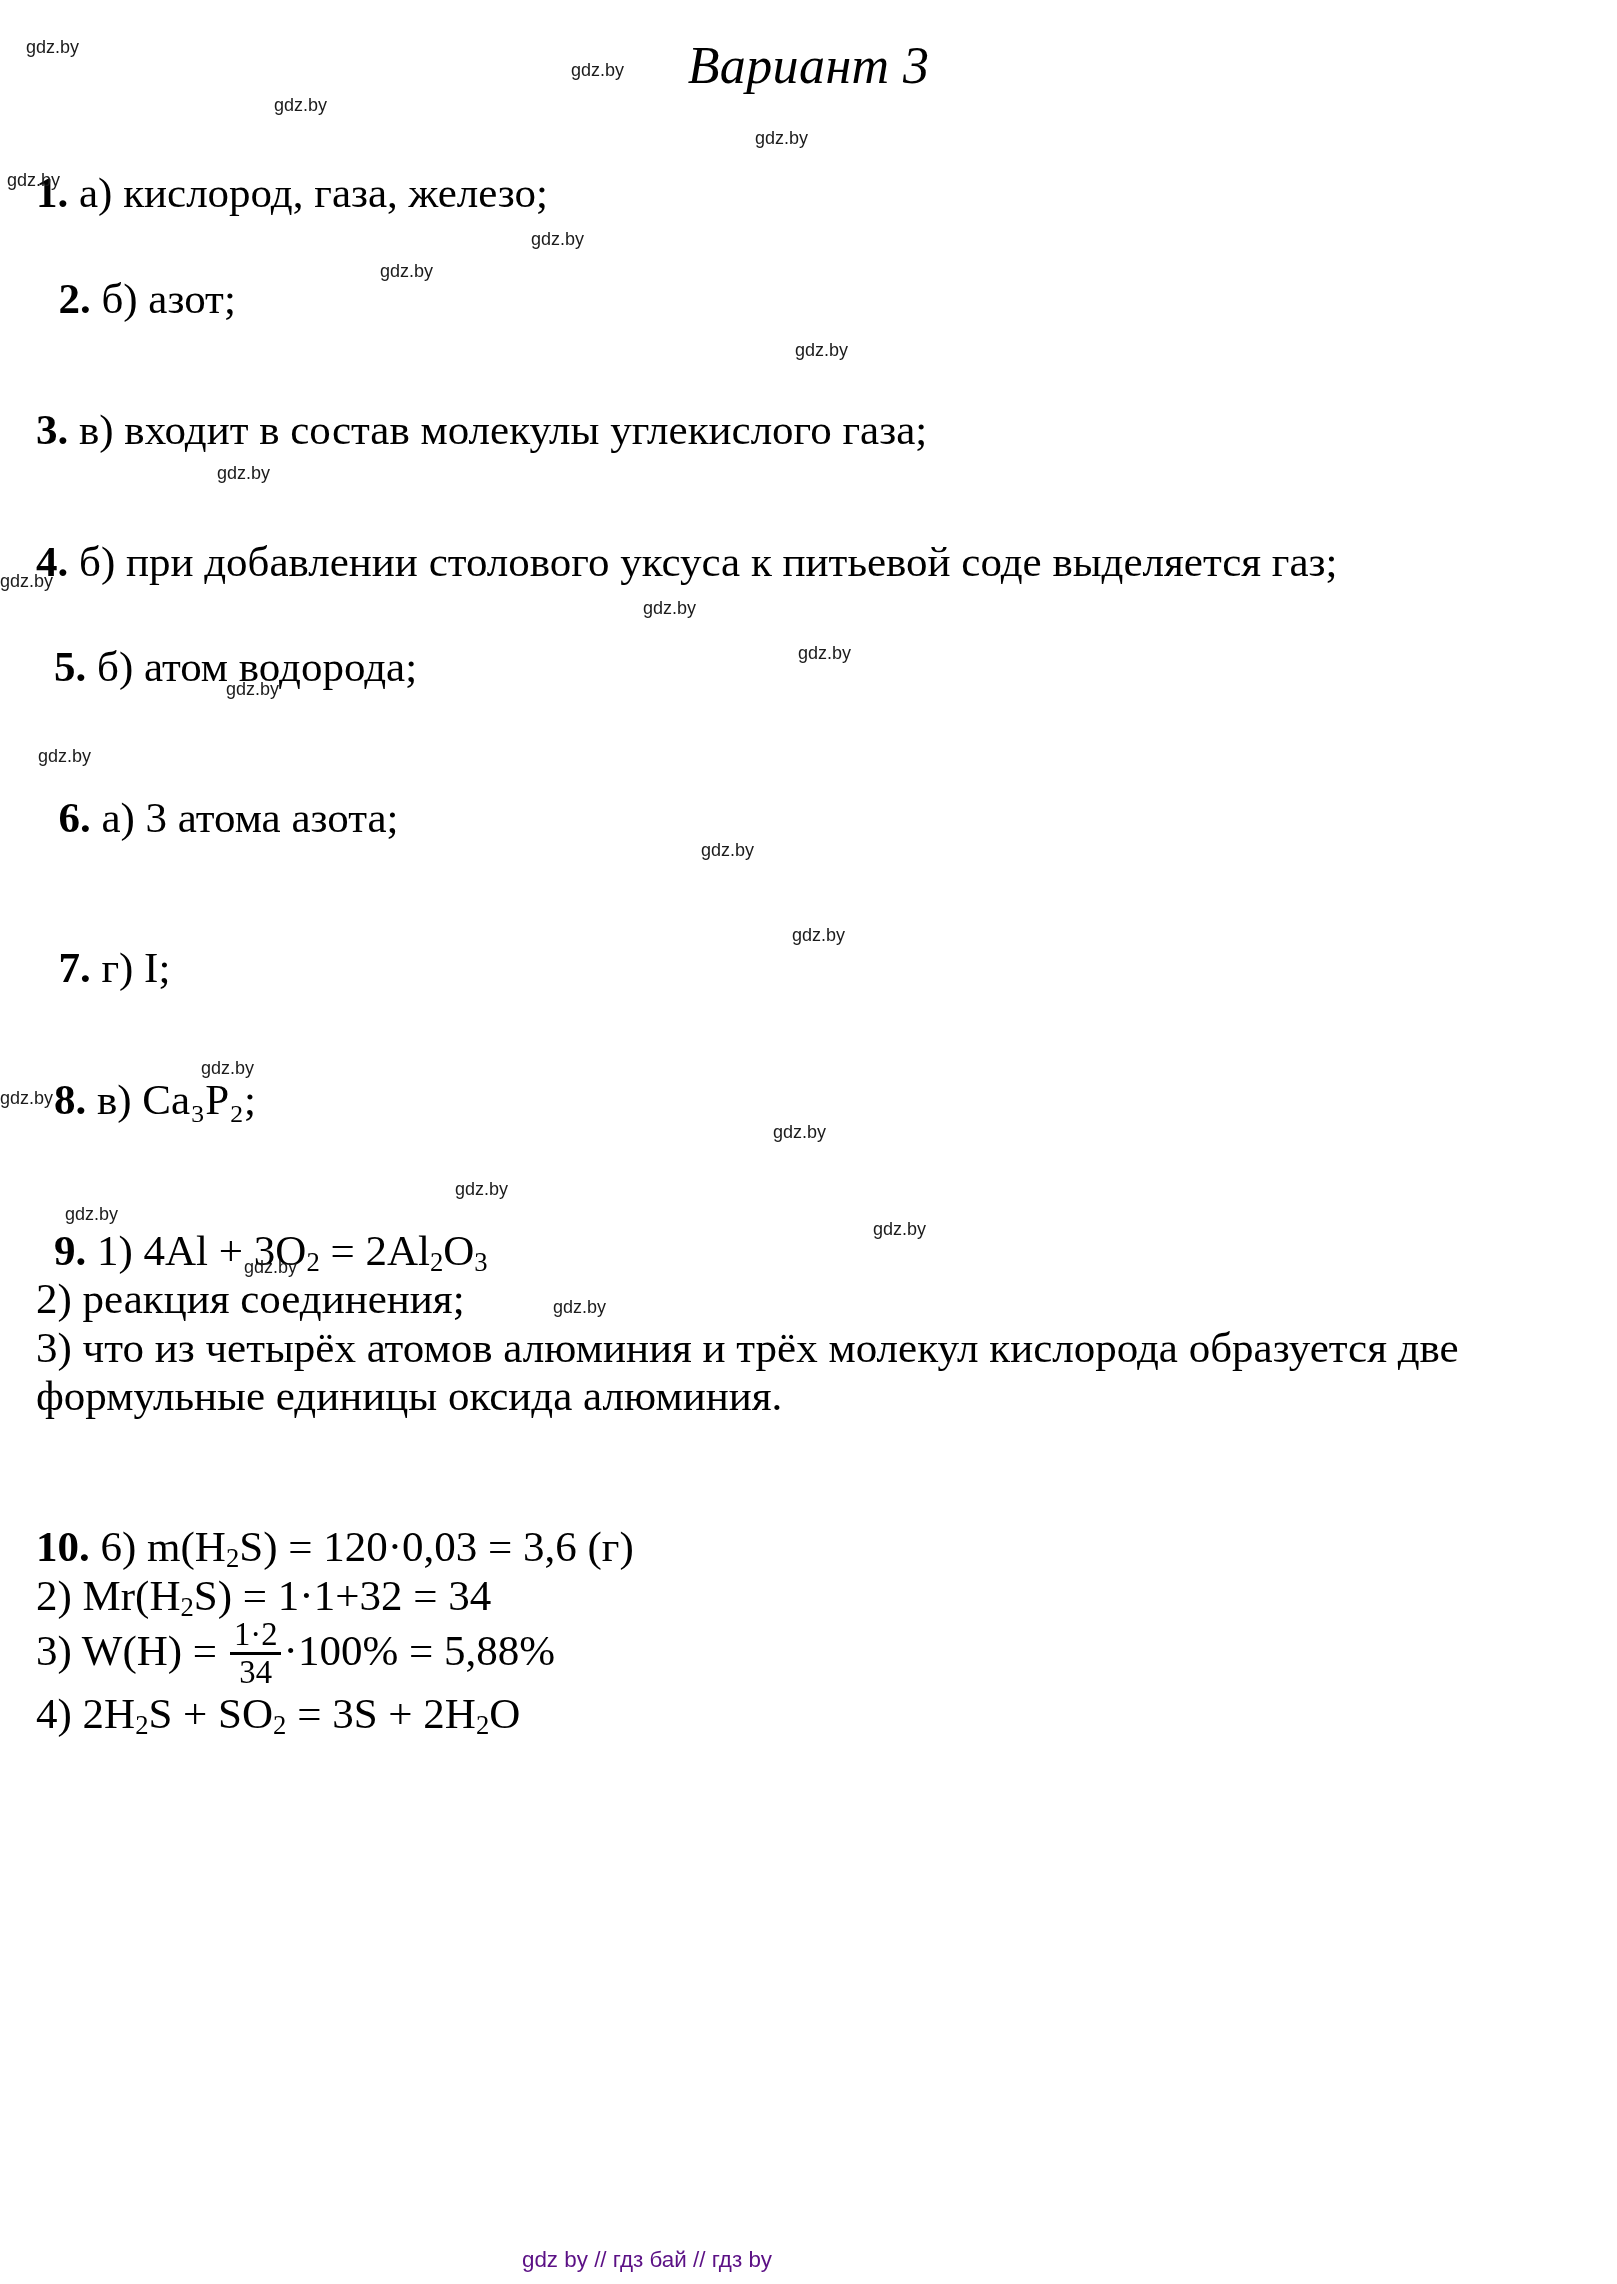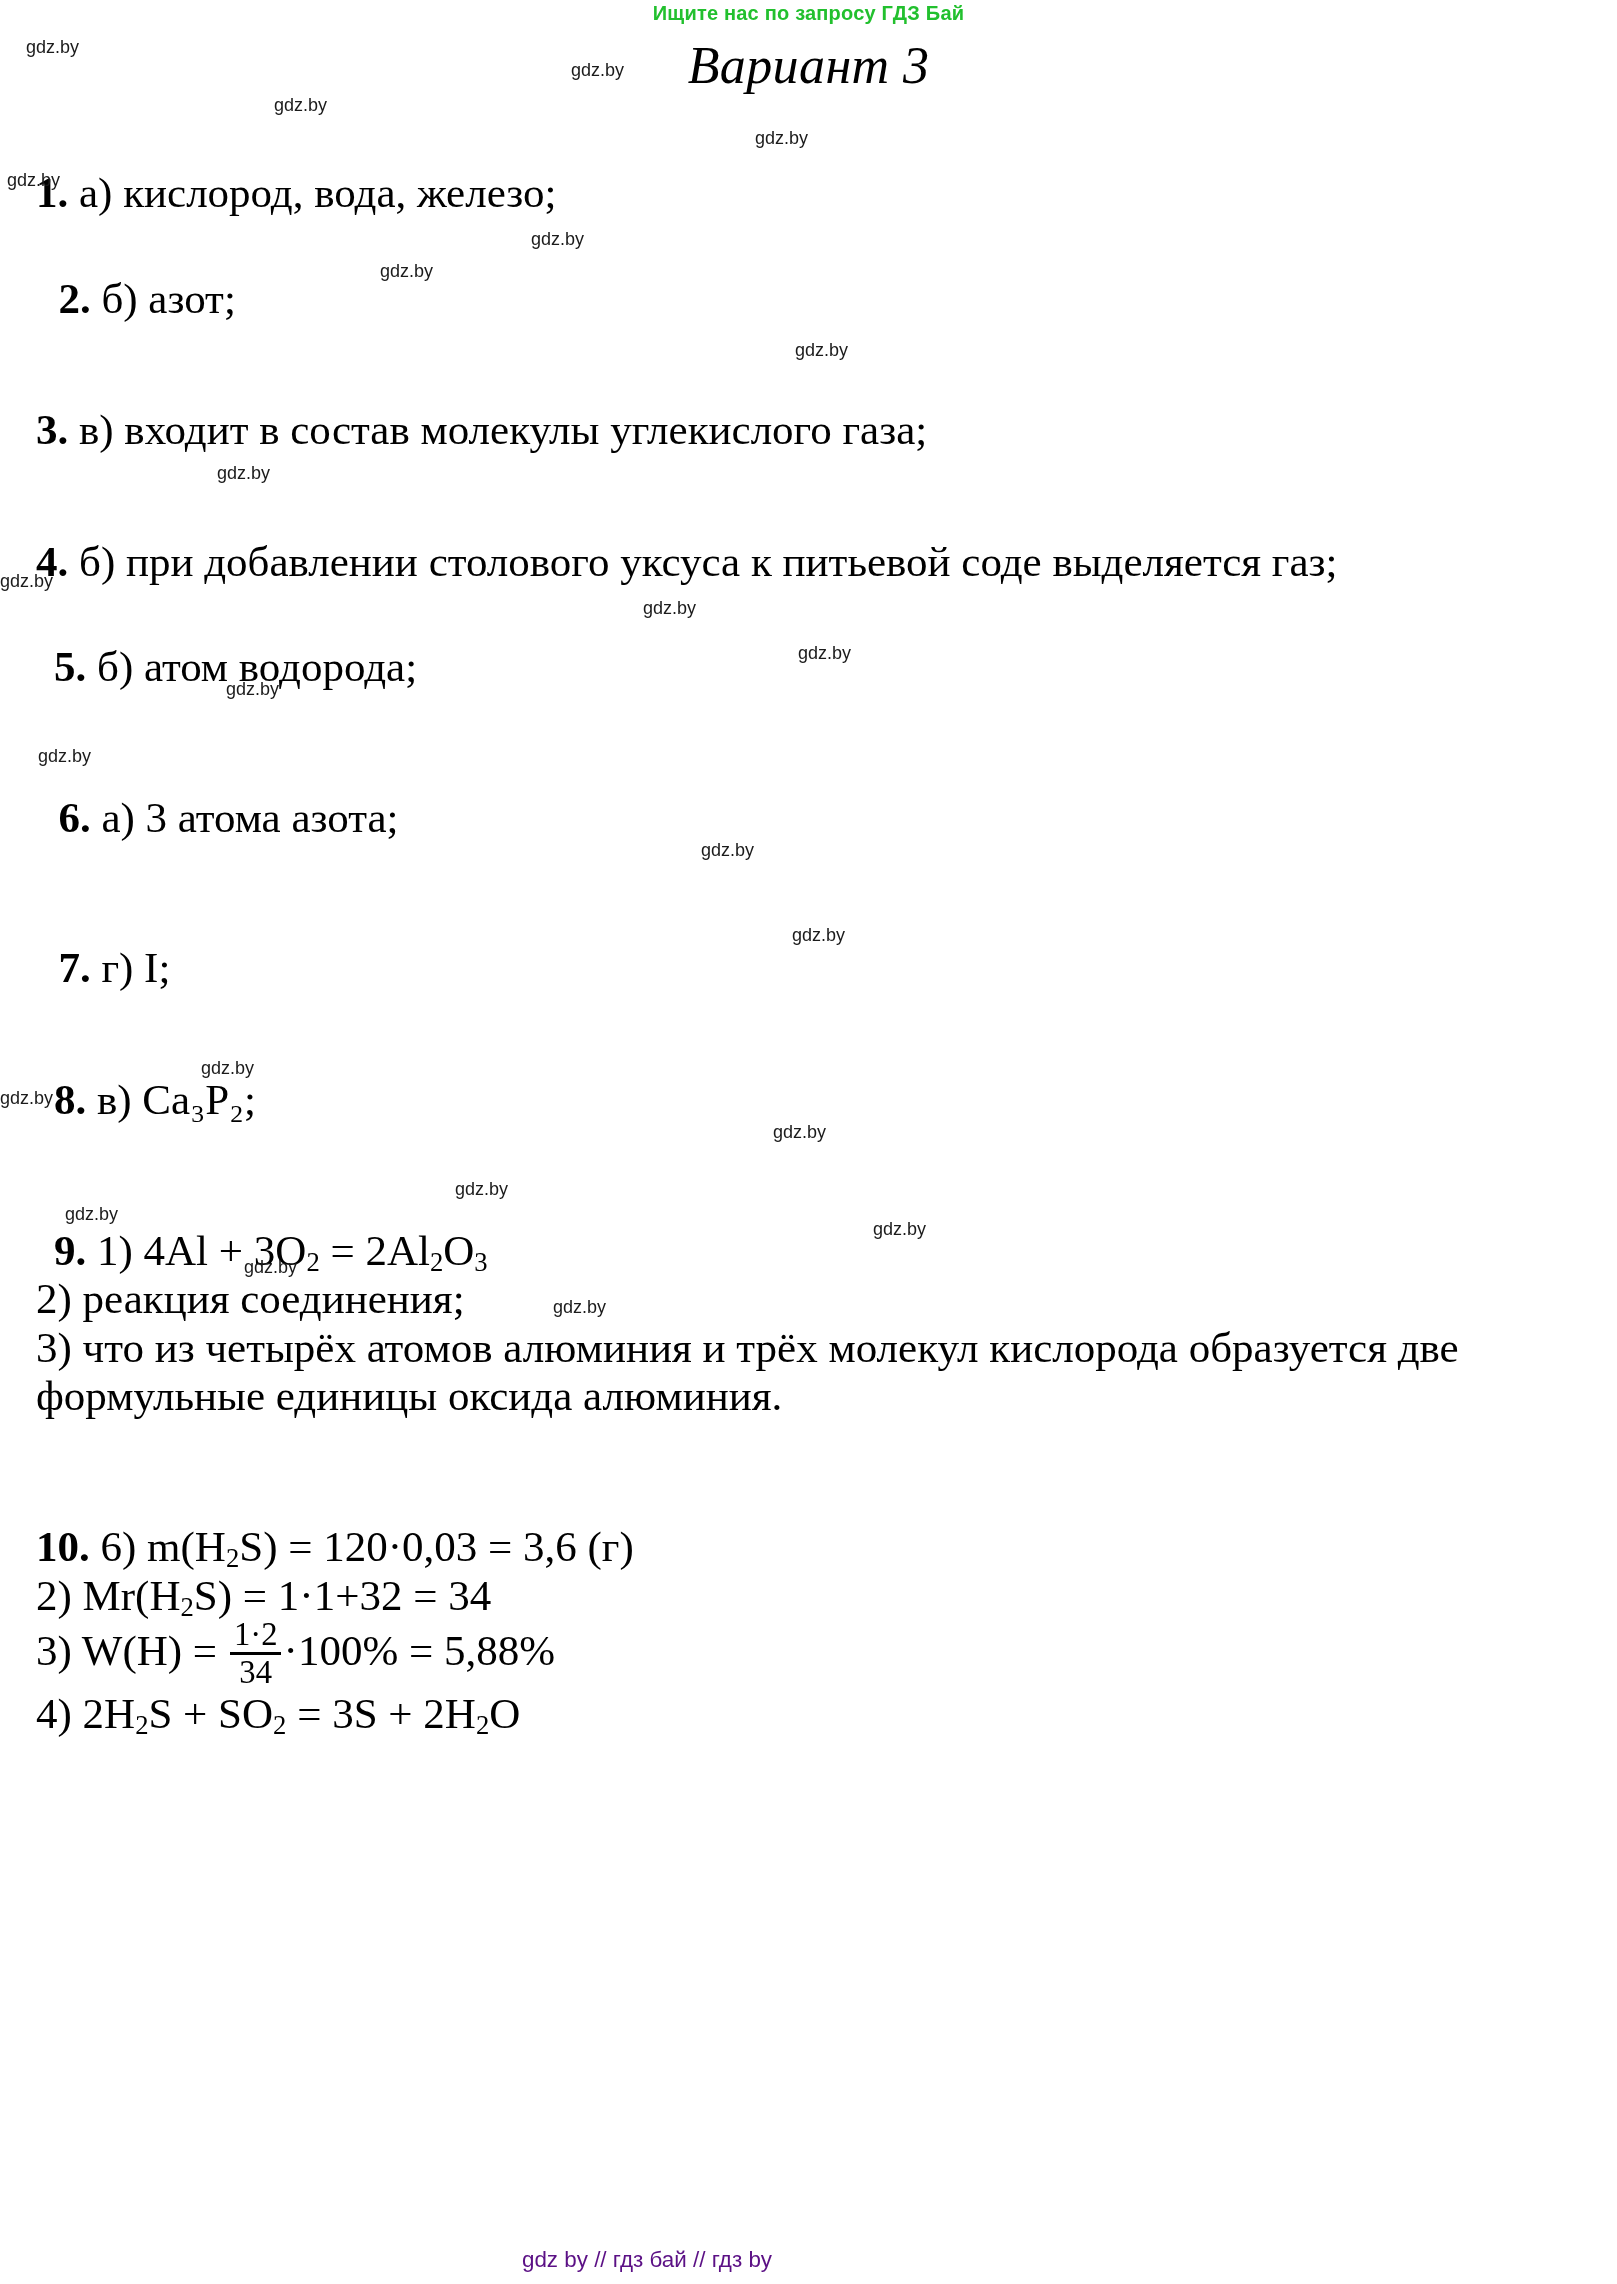--- a/index.html
+++ b/index.html
@@ -118,29 +118,28 @@
     font-size: 22.4px;
     color: #5b1085;
     white-space: nowrap;
   }
 </style>
 </head>
 <body>
 
 <div id="page">
 
-  <div class="promo" style="color: rgb(34, 192, 46);">Ищите нас по запросу ГДЗ Бай</div>
 
   <div class="page-title">Вариант 3</div>
 
   <div class="answers">
 
     <p class="ans ind-0">
       <span class="num">1.</span>
-      <span>а) кислород, вода, железо;</span>
+      <span>а) кислород, газа, железо;</span>
     </p>
     <div class="gap-m"></div>
 
     <p class="ans ind-2">
       <span class="num">2.</span>
       <span>б) азот;</span>
     </p>
     <div class="gap-l"></div>
 
     <p class="ans ind-0">

